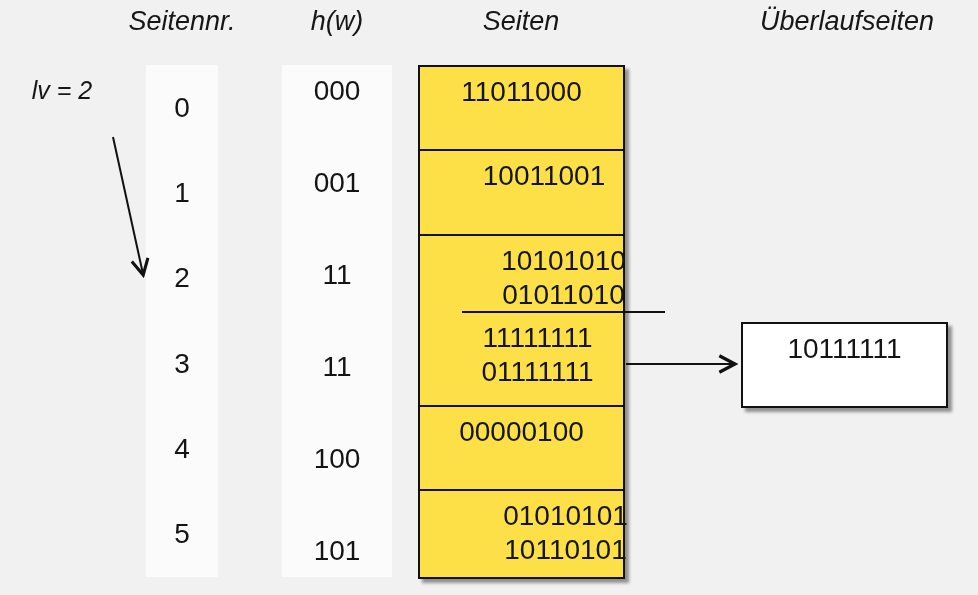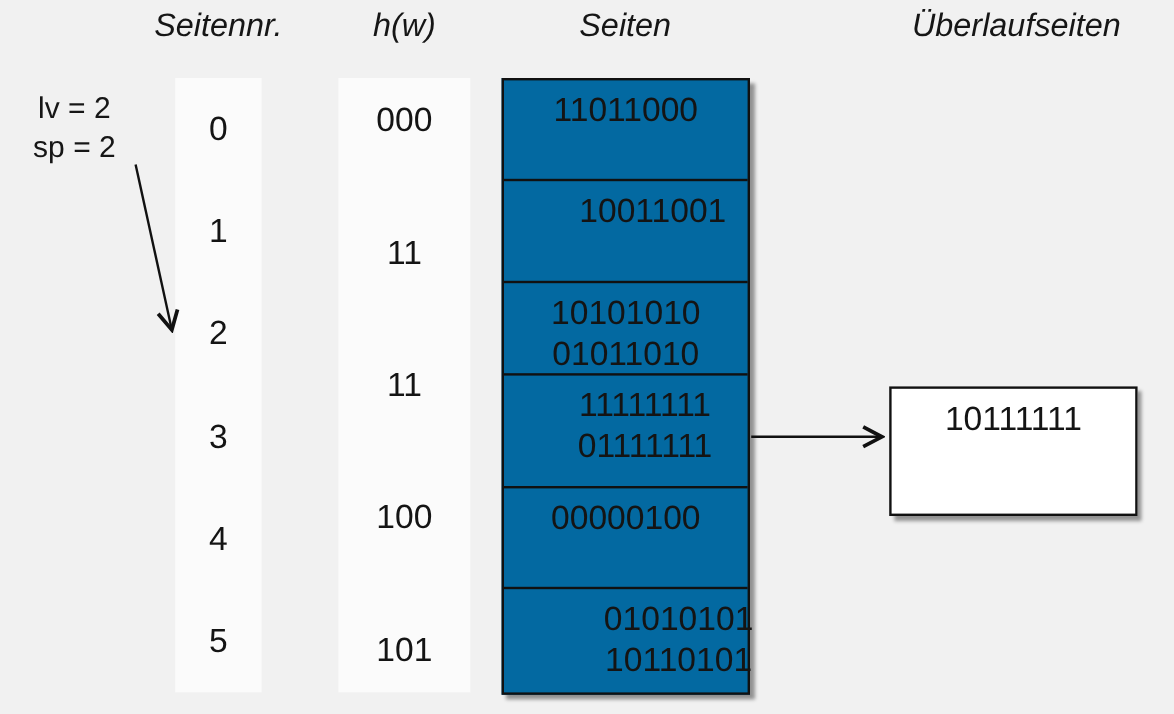--- a/index.html
+++ b/index.html
@@ -30,20 +30,21 @@
   #hdr-hw       { left: 277px; width: 120px; }
   #hdr-seiten   { left: 461px; width: 120px; }
   #hdr-ueberlauf{ left: 742px; width: 210px; }
 
   
   .annotation {
     position: absolute;
     left: 14px;
     top: 74px;
     width: 96px;
+    font-style: italic;
     font-size: 25px;
     line-height: 33px;
     text-align: center;
     color: #161616;
   }
 
   
   .strip {
     position: absolute;
     top: 65px;
@@ -63,51 +64,51 @@
     color: #141414;
   }
 
   
   .pages-table {
     position: absolute;
     left: 418px;
     top: 65px;
     width: 207px;
     height: 514px;
-    background: #0369a1;
+    background: #fde047;
     border: 2px solid #111111;
     box-shadow: 4px 4px 3px rgba(0,0,0,0.40);
     display: flex;
     flex-direction: column;
   }
   .page-cell {
     width: 100%;
     border-bottom: 2px solid #111111;
     padding-top: 8px;
     text-align: center;
     font-size: 28px;
     line-height: 34px;
     color: #141414;
     overflow: hidden;
   }
   .page-cell:last-child { border-bottom: none; }
   .h84 { height: 84px; }
   .h85 { height: 85px; padding-left: 45px; }
-  .h77 { height: 77px; }
+  .h77 { height: 77px; margin-left: 42px; }
   .h94 { height: 94px; padding-left: 32px; }
   .h86 { height: 86px; margin-left: 44px; }
   .entry-line { display: block; }
 
   
   .overflow-box {
     position: absolute;
     left: 741px;
     top: 322px;
     width: 207px;
-    height: 108px;
+    height: 86px;
     background: #ffffff;
     border: 2px solid #111111;
     box-shadow: 4px 4px 3px rgba(0,0,0,0.40);
     padding-top: 8px;
     text-align: center;
     font-size: 28px;
     line-height: 34px;
     color: #141414;
   }
 
@@ -124,34 +125,34 @@
 
 <div class="canvas">
 
   <div class="col-header" id="hdr-seitennr">Seitennr.</div>
   <div class="col-header" id="hdr-hw">h(w)</div>
   <div class="col-header" id="hdr-ueberlauf">Überlaufseiten</div>
   <div class="col-header" id="hdr-seiten">Seiten</div>
 
   <div class="annotation">
     <div>lv = 2</div>
-    <div>sp = 2</div>
   </div>
 
   <div class="strip" id="strip-seitennr">
     <div class="strip-cell">0</div>
     <div class="strip-cell">1</div>
     <div class="strip-cell">2</div>
     <div class="strip-cell">3</div>
     <div class="strip-cell">4</div>
     <div class="strip-cell">5</div>
   </div>
 
   <div class="strip" id="strip-hw">
     <div class="strip-cell">000</div>
+    <div class="strip-cell">001</div>
     <div class="strip-cell">11</div>
     <div class="strip-cell">11</div>
     <div class="strip-cell">100</div>
     <div class="strip-cell">101</div>
   </div>
 
   <div class="pages-table">
     <div class="page-cell h84">
       <span class="entry-line">11011000</span>
       <span class="entry-line"></span>

